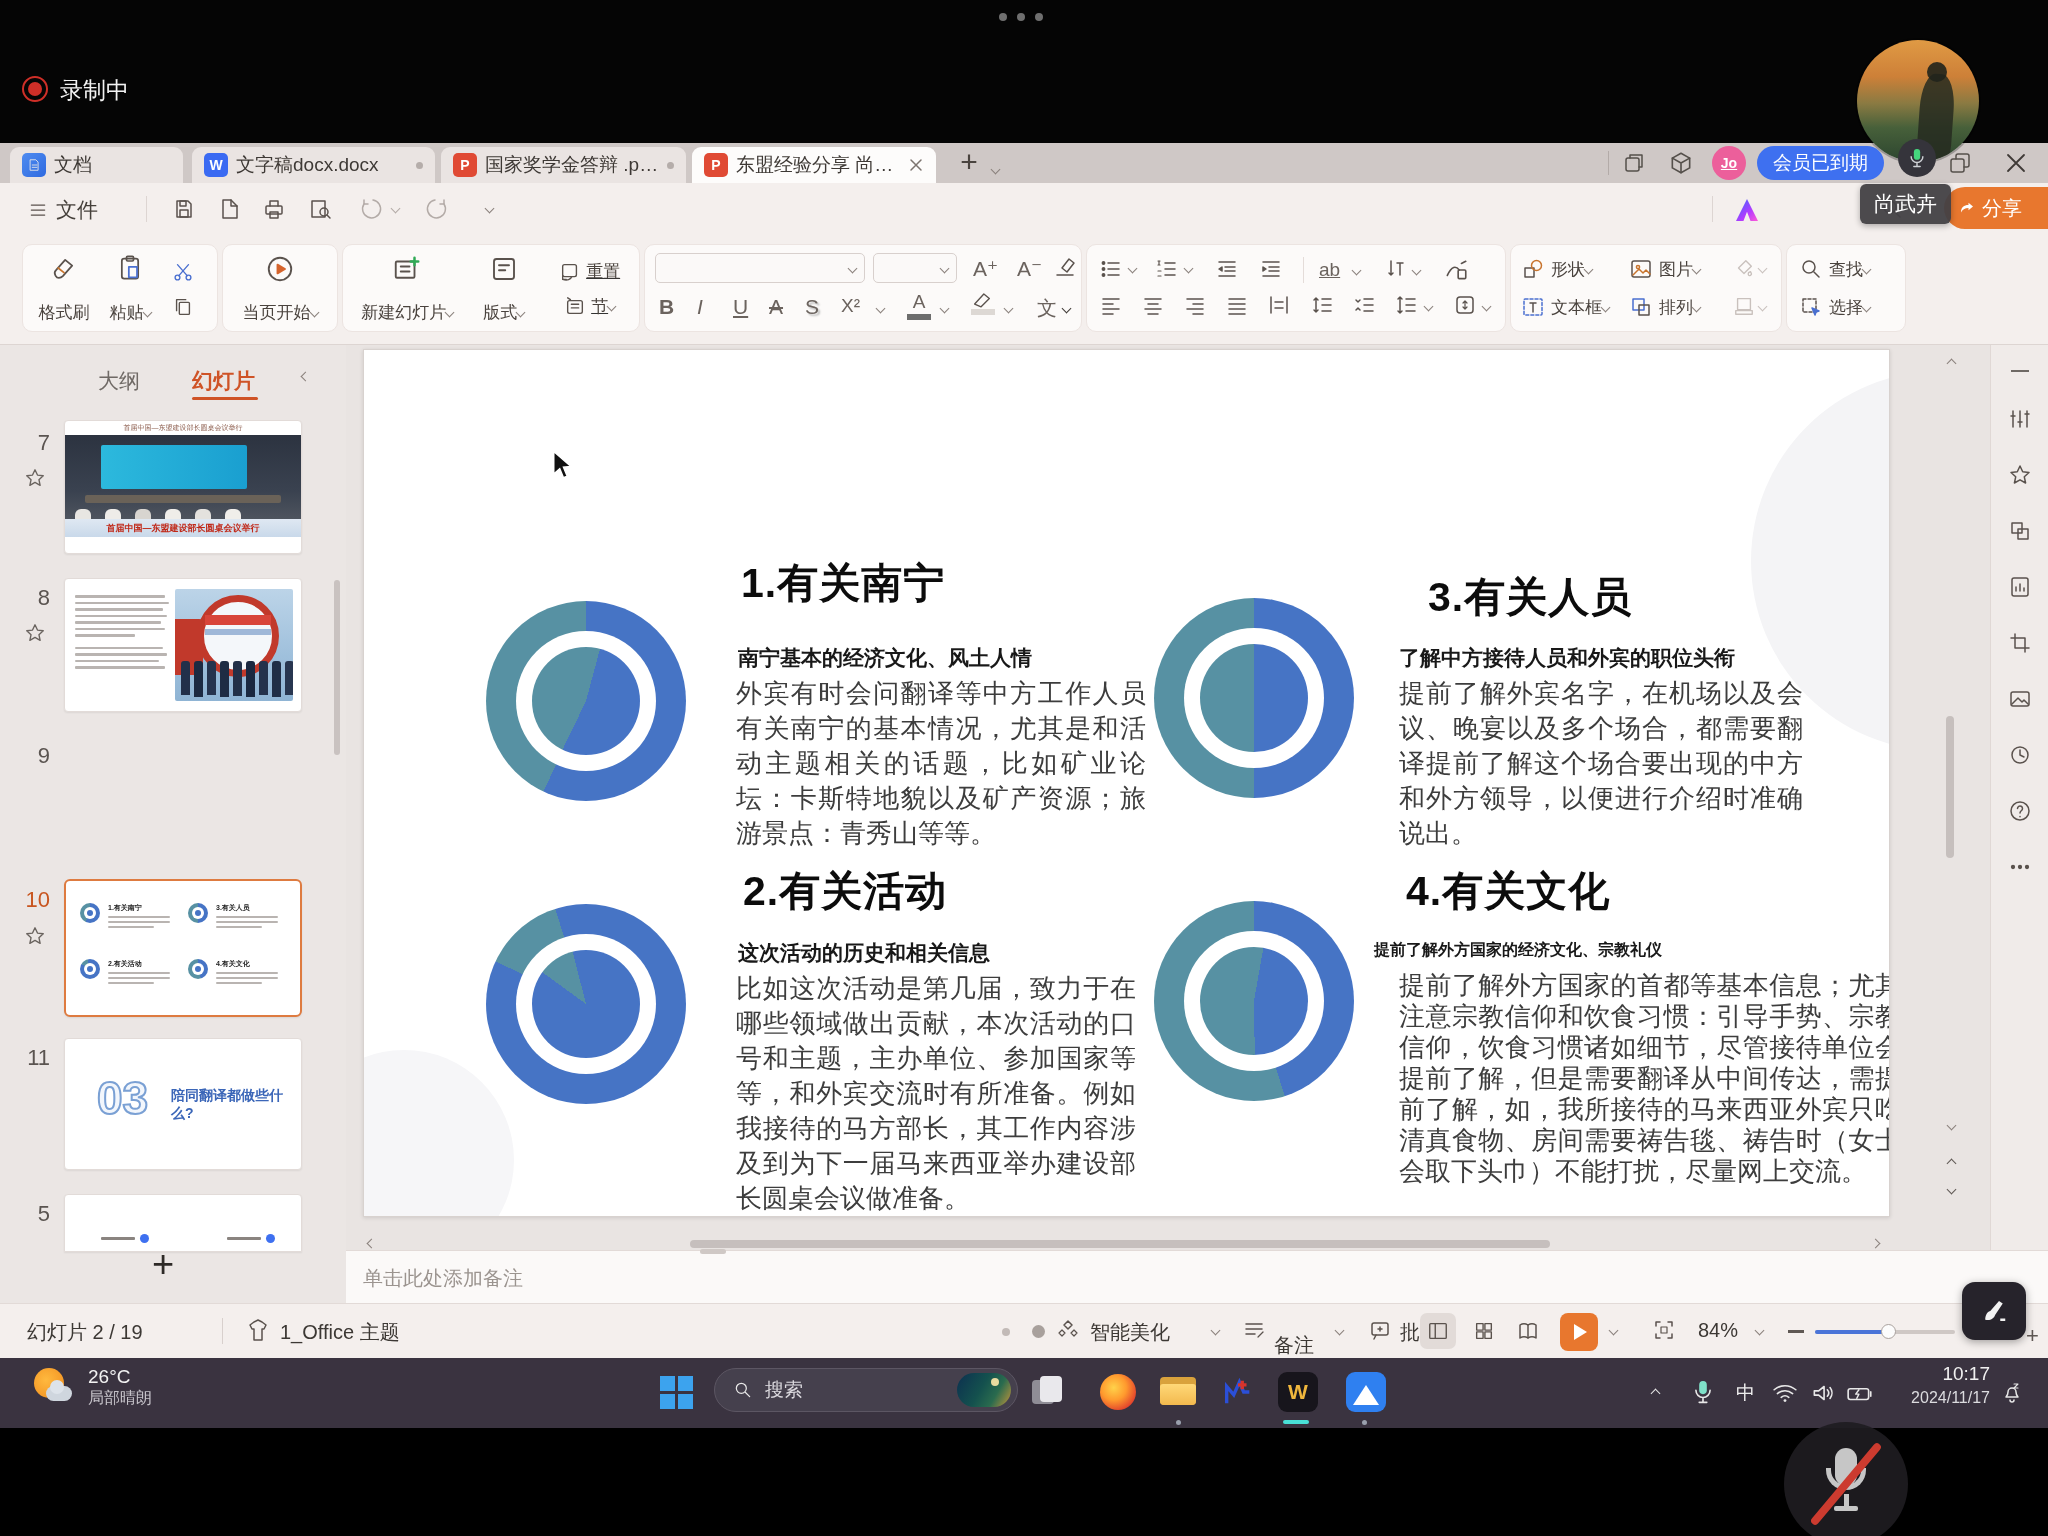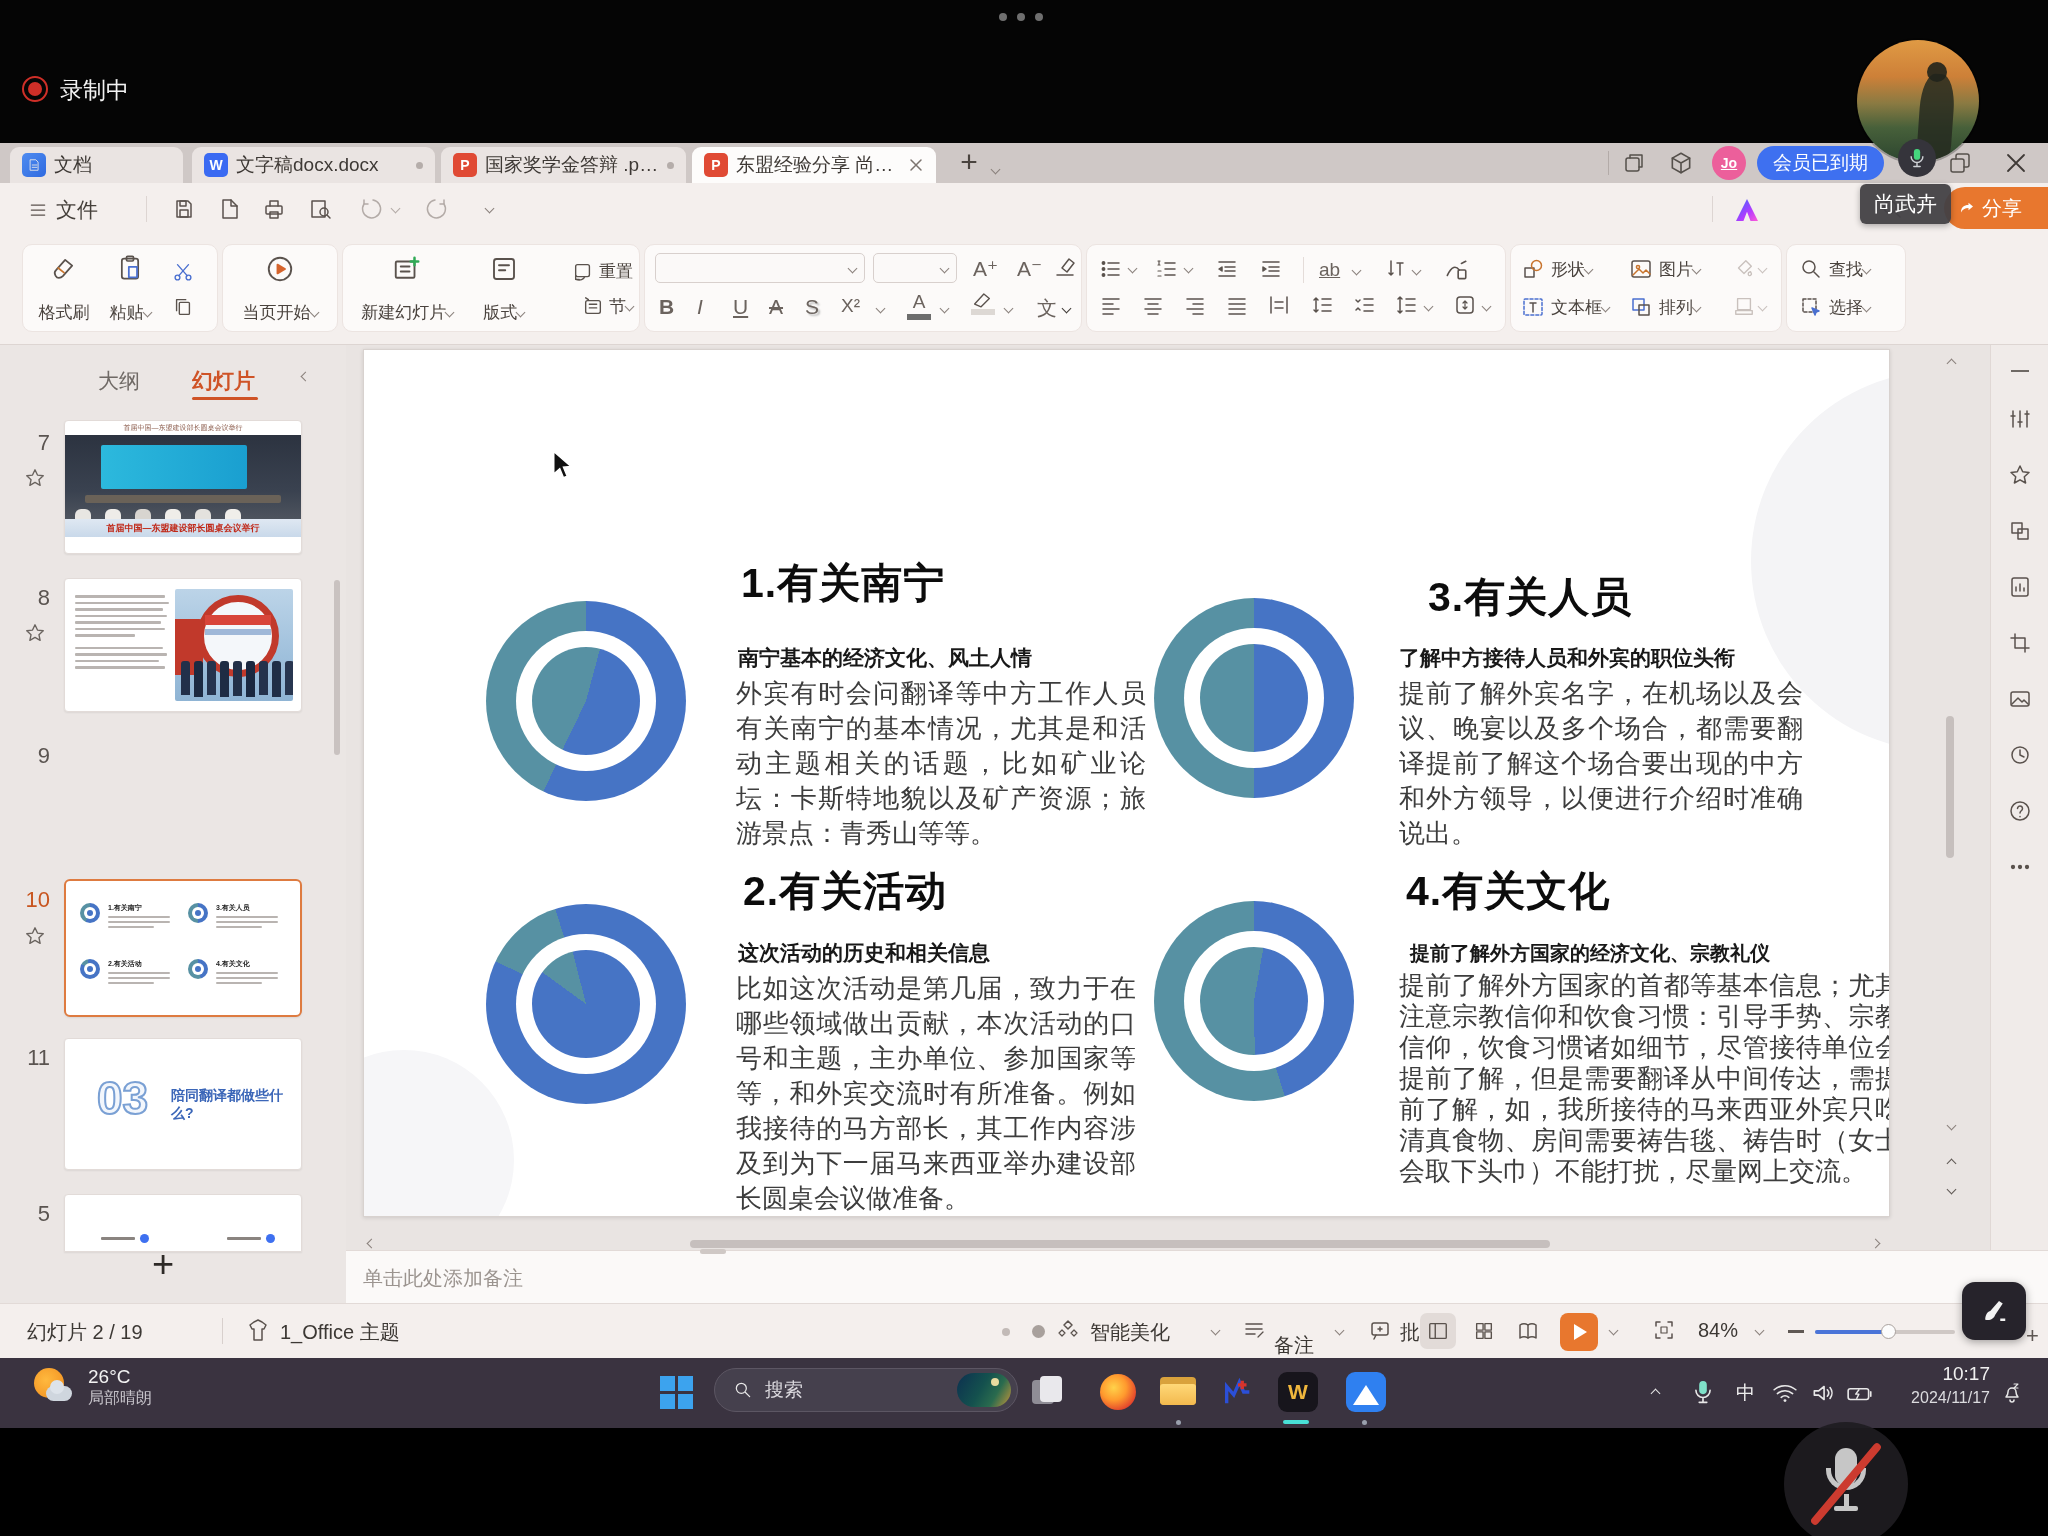--- a/index.html
+++ b/index.html
@@ -258,21 +258,21 @@
     <div class="vc" style="width:78px;">
       <svg width="30" height="30" viewBox="0 0 24 24" class="ic">
           <rect x="4" y="4" width="16" height="16" rx="2"></rect>
           <path d="M8 9h8M8 13h5"></path>
         </svg>
       <span class="rlb">
           <span>版式</span>
           <span class="chev"></span>
         </span>
     </div>
-    <div class="vc" style="width:92px;align-items:flex-end;justify-content:space-around;padding-left:4px;">
+    <div class="vc" style="width:92px;align-items:center;justify-content:space-around;padding-left:4px;text-decoration:underline;">
       <div style="display:flex;align-items:center;gap:5px;">
         <svg width="22" height="22" viewBox="0 0 24 24" class="ic">
             <rect x="4" y="4" width="15" height="13" rx="2"></rect>
             <path d="M8 20h-4v-4"></path>
             <path d="M4 20c5 2 9 0 10-3"></path>
           </svg>
         <span class="rlb">重置</span>
       </div>
       <div style="display:flex;align-items:center;gap:5px;">
         <svg width="22" height="22" viewBox="0 0 24 24" class="ic">
@@ -650,21 +650,21 @@
   </div>
   <div class="qtitle" style="left:379px;top:514px;">2.有关活动</div>
   <div class="qsub" style="left:374px;top:589px;">这次活动的历史和相关信息</div>
   <div class="qbody" style="left:372px;top:621px;width:400px;">比如这次活动是第几届，致力于在哪些领域做出贡献，本次活动的口号和主题，主办单位、参加国家等等，和外宾交流时有所准备。例如我接待的马方部长，其工作内容涉及到为下一届马来西亚举办建设部长圆桌会议做准备。</div>
 
   <div class="donut" style="left:790px;top:551px;background:conic-gradient(#4674c5 0 45%,#5791a3 45% 100%);">
     <div class="wring"></div>
     <div class="core" style="background:conic-gradient(from 10deg,#4674c5 0 47%,#5791a3 47% 100%);"></div>
   </div>
   <div class="qtitle" style="left:1042px;top:514px;">4.有关文化</div>
-  <div class="qsub" style="left:1046px;top:590px;font-size:20px;">提前了解外方国家的经济文化、宗教礼仪</div>
+  <div class="qsub" style="left:1010px;top:590px;font-size:16px;">提前了解外方国家的经济文化、宗教礼仪</div>
   <div class="qbody" style="left:1035px;top:620px;width:502px;font-size:26px;line-height:31px;">提前了解外方国家的首都等基本信息；尤其注意宗教信仰和饮食习惯：引导手势、宗教信仰，饮食习惯诸如细节，尽管接待单位会提前了解，但是需要翻译从中间传达，需提前了解，如，我所接待的马来西亚外宾只吃清真食物、房间需要祷告毯、祷告时（女士会取下头巾）不能打扰，尽量网上交流。</div>
 </div>
 
 <span class="a chev up" style="left:1948px;top:360px;"></span>
 <div class="a" style="left:1946px;top:716px;width:8px;height:142px;background:#c6bfbd;border-radius:4px;"></div>
 <span class="a chev" style="left:1948px;top:1122px;"></span>
 <span class="a chev up" style="left:1948px;top:1160px;border-color:#5f5854;"></span>
 <span class="a chev" style="left:1948px;top:1186px;border-color:#5f5854;"></span>
 <span class="a chev lft" style="left:368px;top:1240px;"></span>
 <div class="a" style="left:690px;top:1240px;width:860px;height:8px;background:#c6bfbd;border-radius:4px;"></div>

